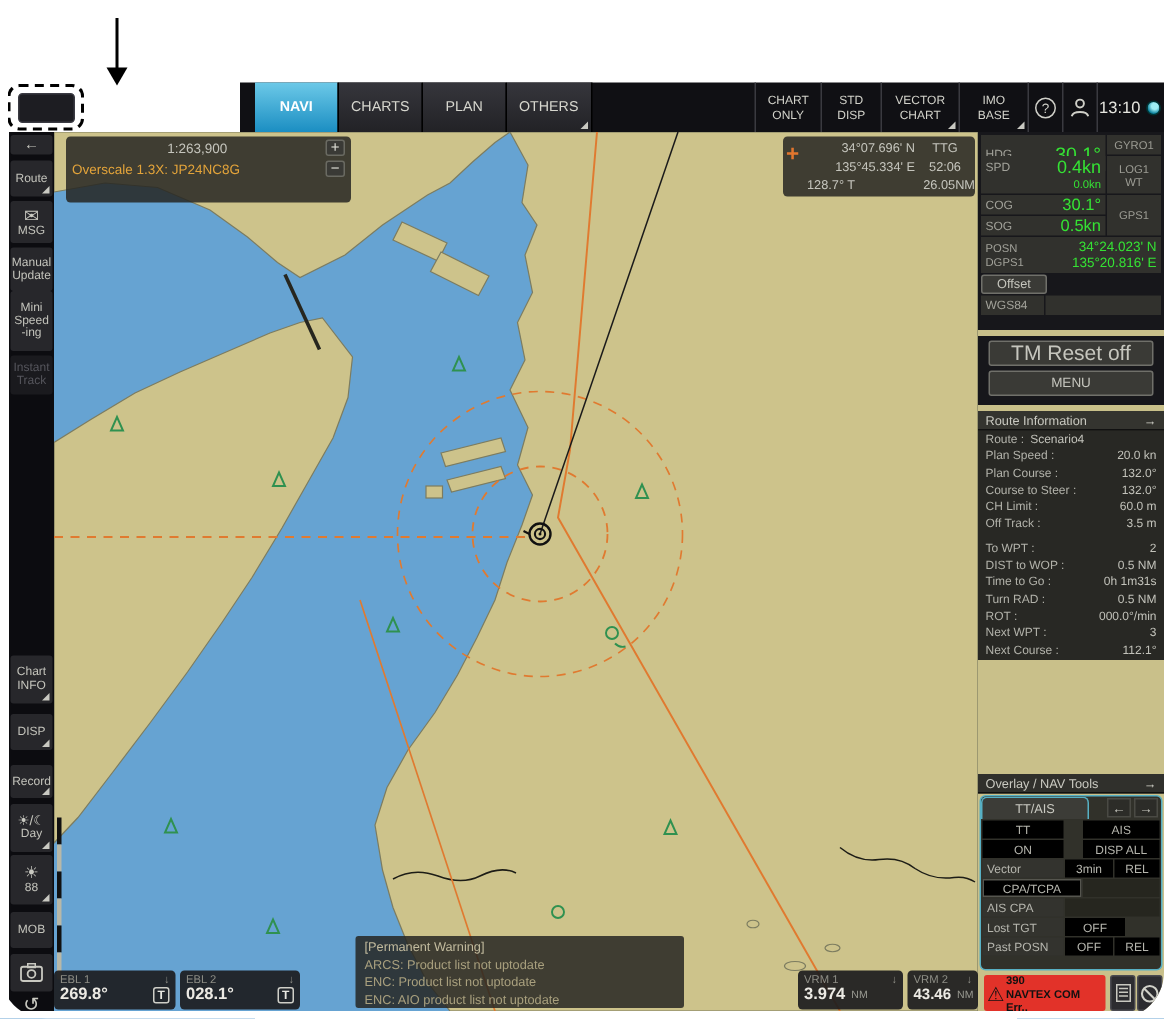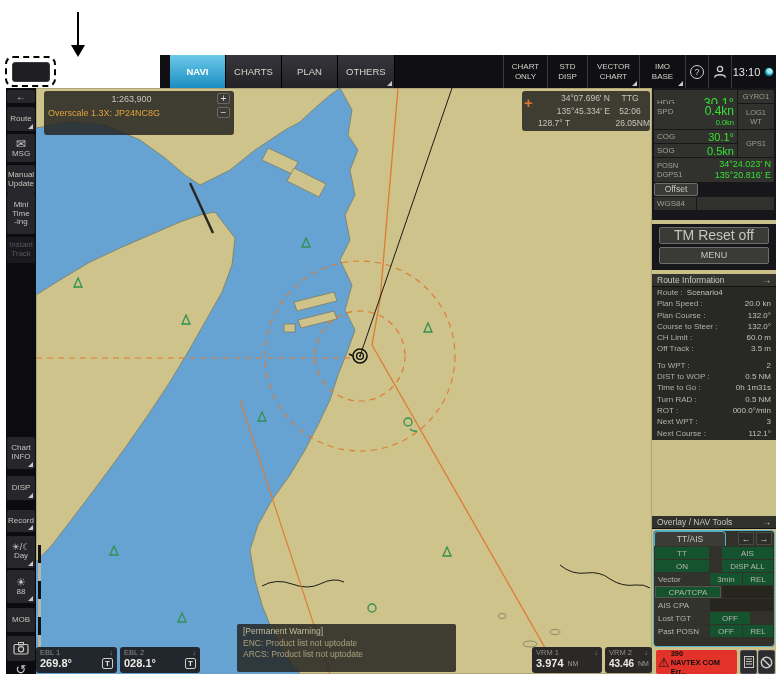--- a/index.html
+++ b/index.html
@@ -1,17 +1,17 @@
 <!DOCTYPE html>
 <html><head>
 <meta charset="utf-8">
 <style>
   * { margin:0; padding:0; box-sizing:border-box; }
   body { background:#fff; font-family:"Liberation Sans", sans-serif; }
-  .screen { position:relative; width:776px; height:679px; background:#fff; overflow:hidden; }
+  .screen { position:relative; width:776px; height:679px; background:#fff; overflow:hidden;border-radius:31px; }
 
   
   .callout-shaft { position:absolute; left:77px; top:12px; width:2px; height:34px; background:#000; }
   .callout-head { position:absolute; left:71px; top:45px; width:0; height:0;
     border-left:7px solid transparent; border-right:7px solid transparent; border-top:12px solid #000; }
   .dashed-box { position:absolute; left:5px; top:56px; width:51px; height:31px;
     border:2px dashed #000; border-radius:8px; background:#fff; }
   .hl-btn { position:absolute; left:12px; top:62px; width:38px; height:20px;
     background:#1d1d22; border-radius:3px; border:1px solid #3a3a42; }
 
@@ -88,21 +88,21 @@
   .ri-row .v { color:#c2c2ba; }
   .ot-border { position:absolute; left:1px; top:14px; width:122px; height:117px;
     border:1px solid #57b0c4; border-radius:4px; background:#31312a; overflow:hidden; }
   .ot-tabrow { display:flex; height:15px; }
   .ot-tab { width:72px; background:#3c3c37; border:1px solid #57b0c4; border-bottom:none;
     border-radius:4px 4px 0 0; color:#cacac2; font-size:8.5px; display:flex; align-items:center; justify-content:center; }
   .ot-nav { width:16px; height:13px; margin:1px 0 0 2px; background:#2c2c28; color:#c6c6be; font-size:9px;
     display:flex; align-items:center; justify-content:center; border:1px solid #4a4a44; }
   .ot-grid { padding:1px; }
   .ot-row { display:flex; gap:1px; margin-bottom:1px; height:12px; }
-  .ot-c { background:#14532d; color:#b6b6ae; font-size:8px; display:flex; align-items:center; justify-content:center; }
+  .ot-c { background:#000000; color:#b6b6ae; font-size:8px; display:flex; align-items:center; justify-content:center; }
   .ot-l { justify-content:flex-start; padding-left:3px; background:#33332e; }
   .alert-red { position:absolute; left:4px; top:562px; width:81px; height:24px; background:#e23229;
     display:flex; align-items:center; padding:0 2px; border-radius:2px; }
   .alert-txt { font-size:7.5px; line-height:1.2; color:#111; font-weight:bold; }
   .alert-warn { font-size:13px; color:#111; line-height:1; margin-right:1px; }
   .sq-btn { position:absolute; top:562px; width:17px; height:24px; background:#2c2c30; border:1px solid #4a4a50;
     border-radius:2px; display:flex; align-items:center; justify-content:center; }
 </style>
 </head>
 <body>
@@ -161,21 +161,21 @@
     <div class="sb-btn" style="top:46px;height:28px">
       <span class="sb-icon">✉</span>
       <span>MSG</span>
     </div>
     <div class="sb-btn" style="top:77px;height:29px">
       <span>Manual</span>
       <span>Update</span>
     </div>
     <div class="sb-btn" style="top:106px;height:40px">
       <span>Mini</span>
-      <span>Time</span>
+      <span>Speed</span>
       <span>-ing</span>
     </div>
     <div class="sb-btn dim" style="top:149px;height:26px">
       <span>Instant</span>
       <span>Track</span>
     </div>
     <div class="sb-btn corner-tri" style="top:349px;height:32px">
       <span>Chart</span>
       <span>INFO</span>
     </div>
@@ -291,22 +291,23 @@
         <span style="text-align:center">52:06</span>
         <span></span>
         <span>128.7° T</span>
         <span style="text-align:right">26.05NM</span>
       </div>
     </div>
 
     
     <div class="overlay-panel warn-box">
       <div class="w1">[Permanent Warning]</div>
+      <div>ARCS: Product list not uptodate</div>
       <div>ENC: Product list not uptodate</div>
-      <div>ARCS: Product list not uptodate</div>
+      <div>ENC: AIO product list not uptodate</div>
     </div>
 
     
     <div class="meas" style="left:0;top:559px">
       <div class="meas-h">
           <span>EBL 1</span>
           <span>↓</span>
         </div>
       <div class="meas-v">
           <span>269.8°</span>

